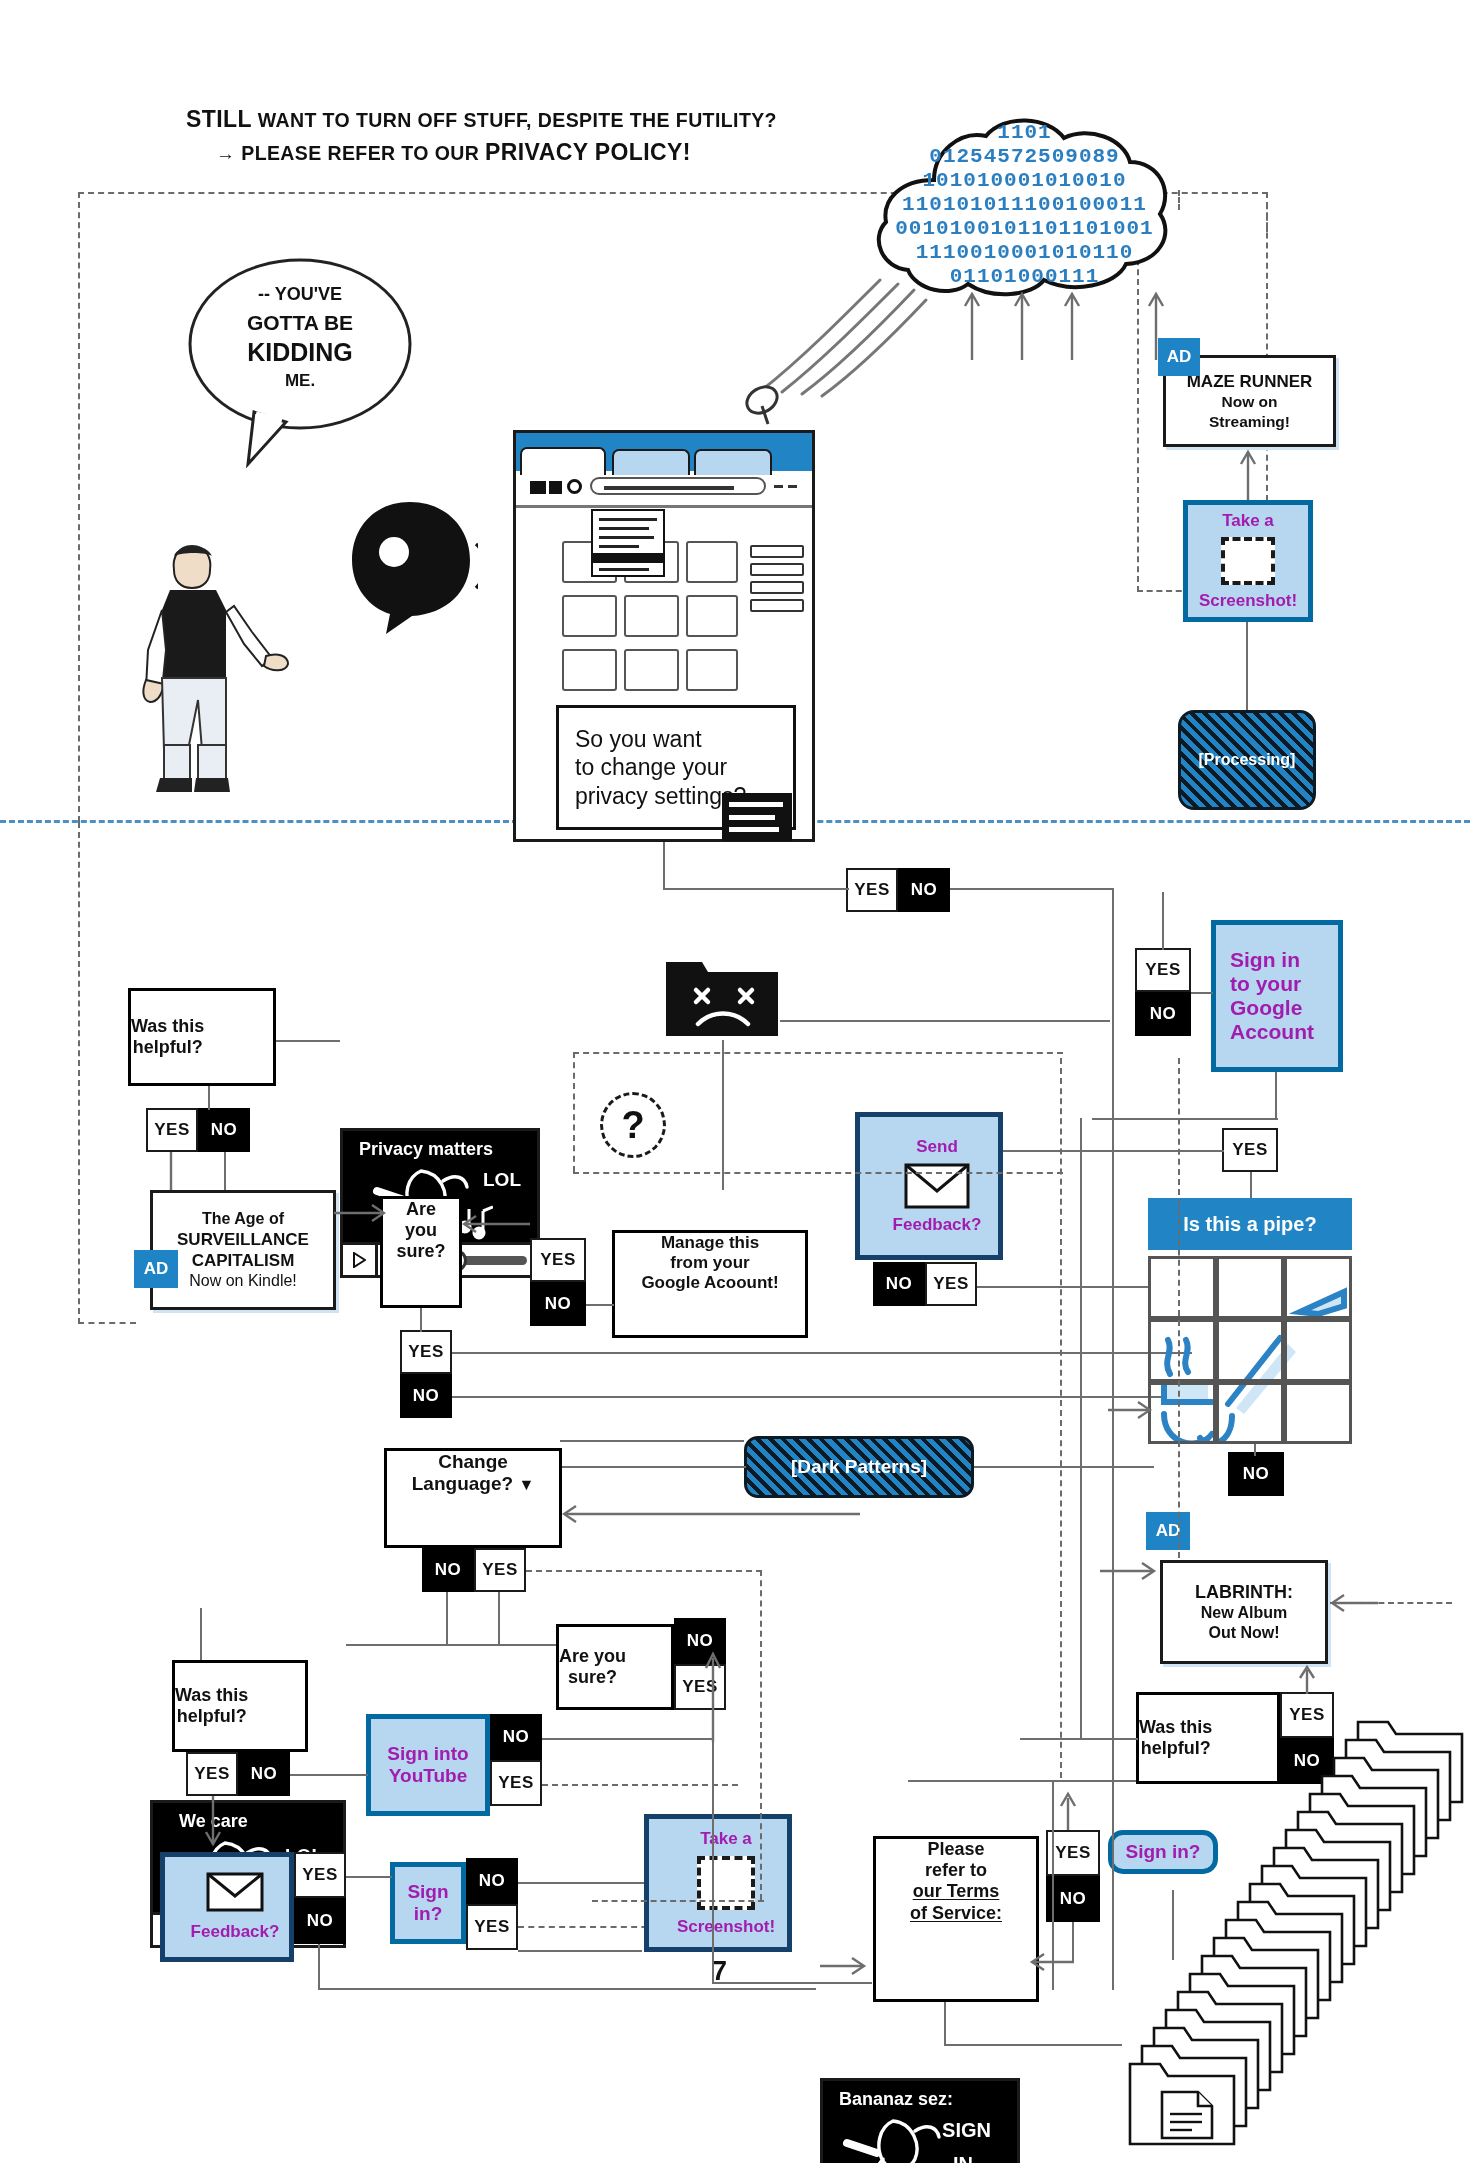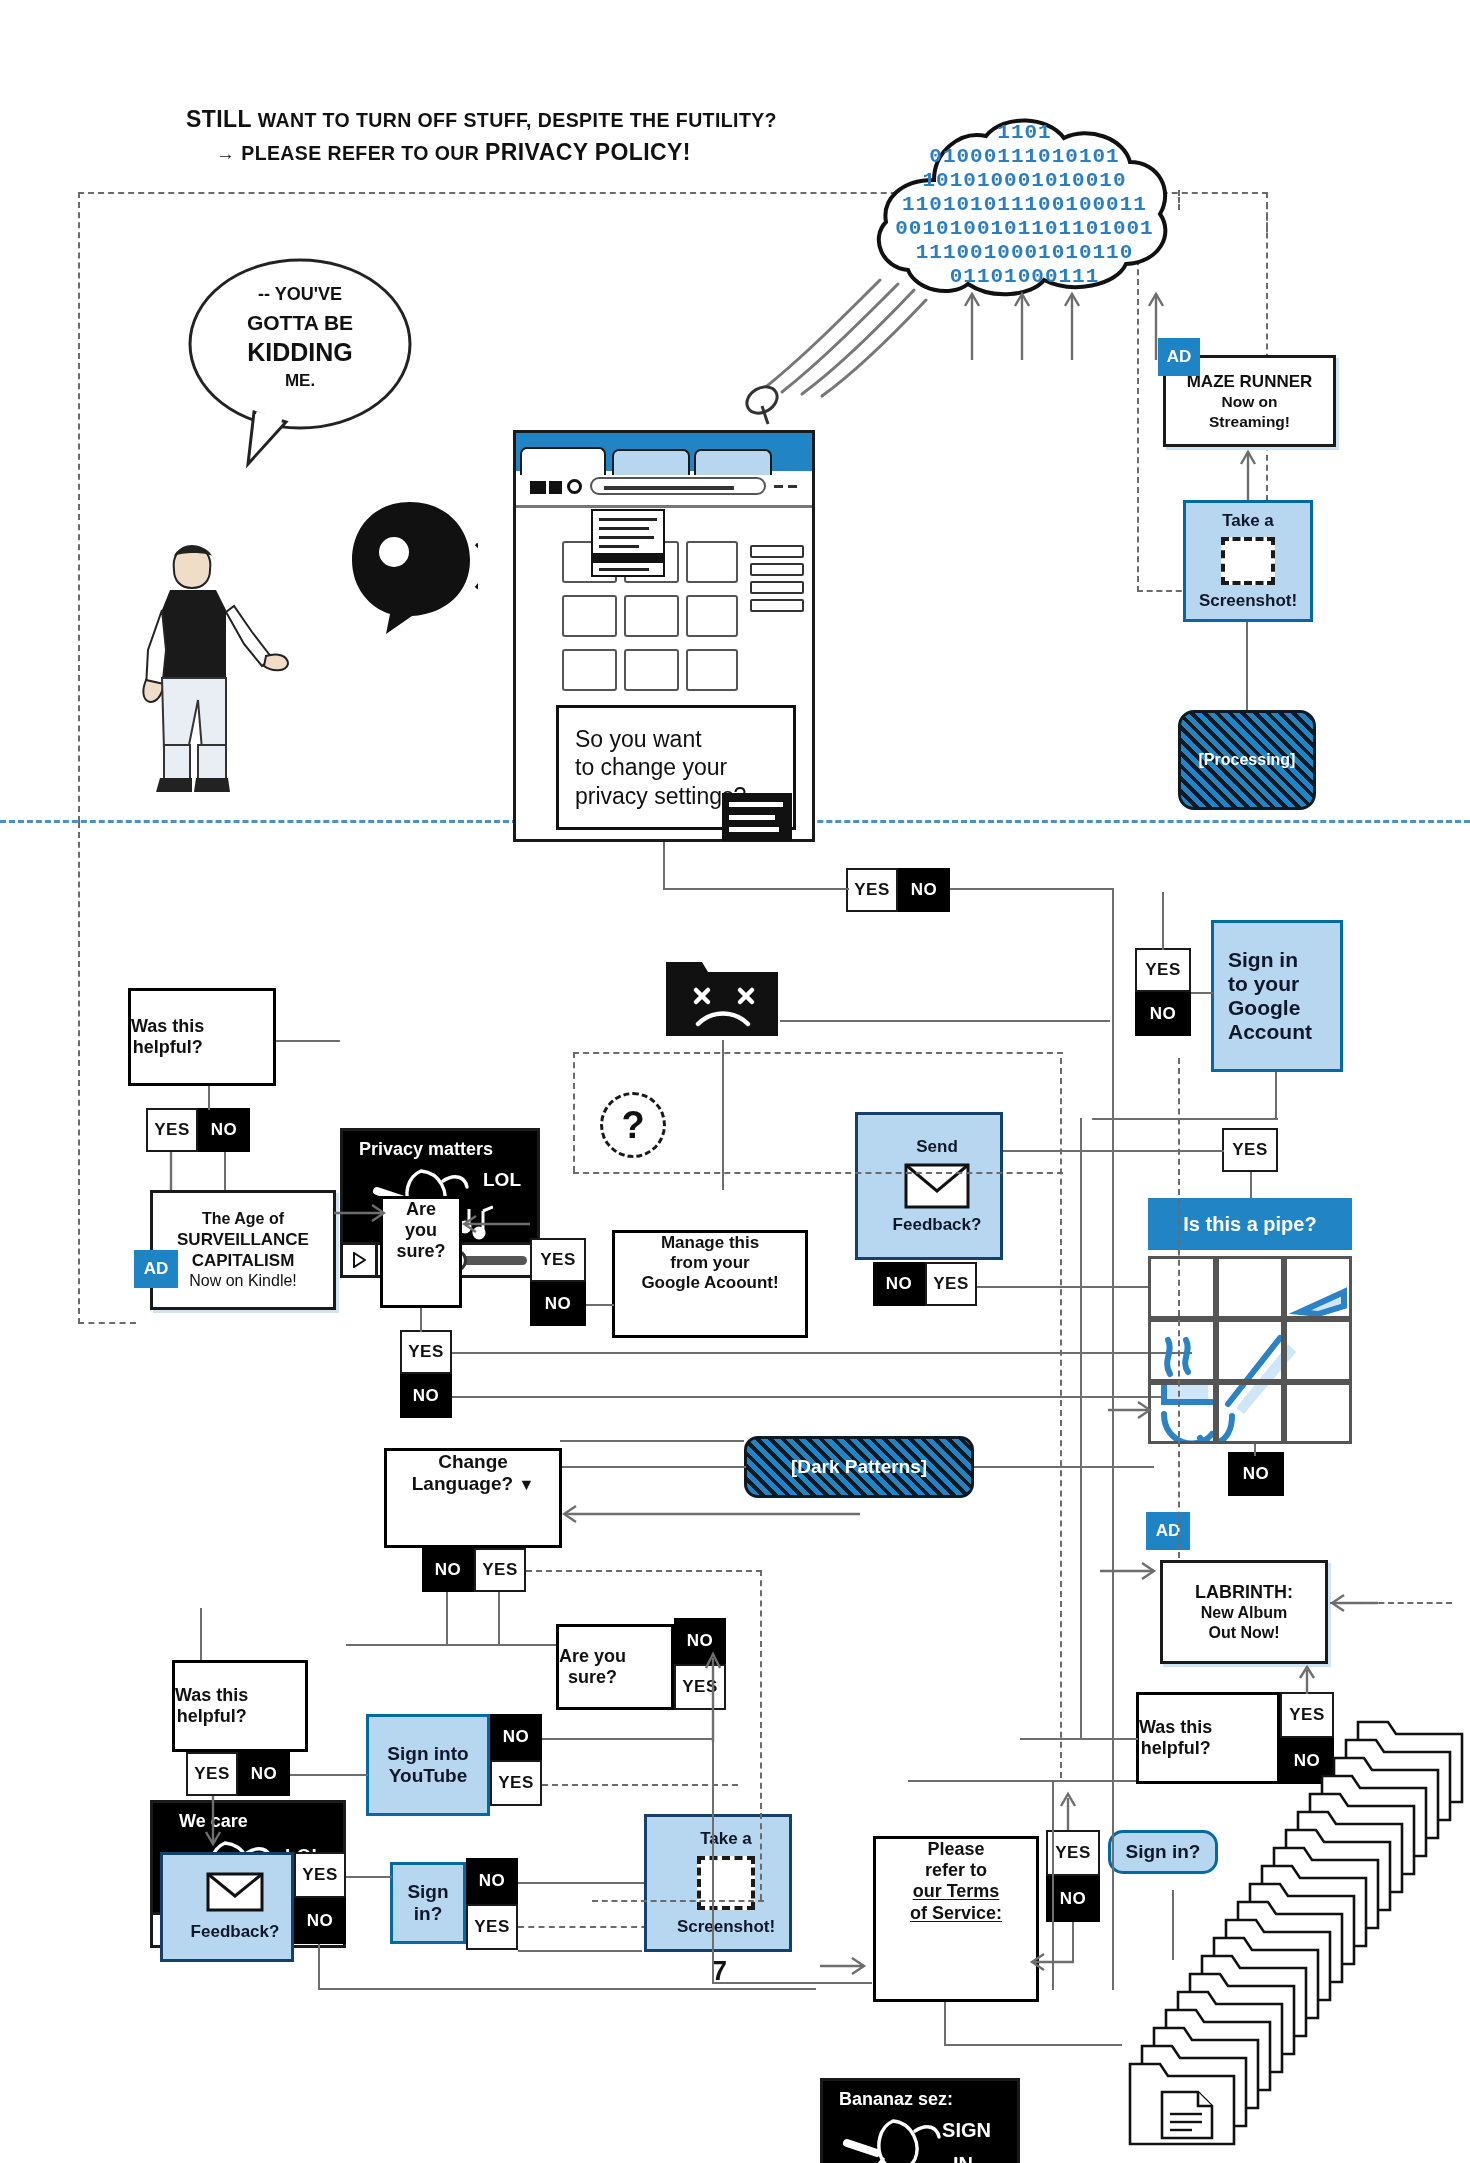--- a/index.html
+++ b/index.html
@@ -21,21 +21,21 @@
   .dashblue{border-top:3px dashed #4a90c4;height:0;}
 
   
   .ln{background:#6e6e6e;}
   .lnh{height:2px;}
   .lnv{width:2px;}
 
   
   .wbox{background:#fff;border:3px solid #000000;display:flex;align-items:center;
         justify-content:flex-start;text-align:center;color:#111;font-weight:700;line-height:1.18;}
-  .bluebox{background:#b7d6ef;border:3px solid #0369a1;color:#0f172a;
+  .bluebox{background:#b7d6ef;border:5px solid #0369a1;color:#a21caf;
         display:flex;flex-direction:column;align-items:center;justify-content:center;
         text-align:center;font-weight:700;line-height:1.15;}
   .bluebox.dk{border-color:#14406a;padding-left:16px;}
   .solidblue{background:#2185c5;color:#fff;display:flex;align-items:center;
         justify-content:center;text-align:center;font-weight:700;}
   .adbox{background:#fff;border:3px solid #1a1a1a;display:flex;flex-direction:column;
         align-items:center;justify-content:center;text-align:center;color:#111;
         font-weight:700;line-height:1.25;box-shadow:3px 3px 0 #cfe3f3;}
   .adtag{background:#1f84c6;color:#fff;font-weight:700;display:flex;align-items:center;
         justify-content:center;font-size:17px;}
@@ -103,21 +103,21 @@
   <div class="abs dashblue" style="left:0;top:820px;width:1470px;"></div>
 
   <div class="abs cloud" style="left:872px;top:108px;width:305px;height:190px;">
     <svg width="305" height="190" viewBox="0 0 305 190" style="position:absolute;left:0;top:0;">
       <path d="M62 72 C28 72 10 92 14 114 C-2 130 10 160 36 162 C44 182 78 190 96 176
                C120 192 160 188 172 172 C200 186 244 178 254 156 C288 154 302 126 288 106
                C302 82 286 54 258 54 C252 30 216 18 192 30 C176 8 132 6 114 28
                C88 22 62 44 62 72 Z" fill="#ffffff" stroke="#111111" stroke-width="4"></path>
     </svg>
     <div class="bincloud" style="position:absolute;left:0;top:14px;width:305px;text-align:center;">1101</div>
-    <div class="bincloud" style="position:absolute;left:0;top:38px;width:305px;text-align:center;">01000111010101</div>
+    <div class="bincloud" style="position:absolute;left:0;top:38px;width:305px;text-align:center;">01254572509089</div>
     <div class="bincloud" style="position:absolute;left:0;top:62px;width:305px;text-align:center;">101010001010010</div>
     <div class="bincloud" style="position:absolute;left:0;top:86px;width:305px;text-align:center;">110101011100100011</div>
     <div class="bincloud" style="position:absolute;left:0;top:110px;width:305px;text-align:center;">0010100101101101001</div>
     <div class="bincloud" style="position:absolute;left:0;top:134px;width:305px;text-align:center;">1110010001010110</div>
     <div class="bincloud" style="position:absolute;left:0;top:158px;width:305px;text-align:center;">01101000111</div>
   </div>
 
   <svg class="abs" style="left:740px;top:250px;width:190px;height:150px;">
     <g fill="none" stroke="#777" stroke-width="3" stroke-linecap="round">
       <path d="M22 140 C60 110 100 70 140 30"></path>

